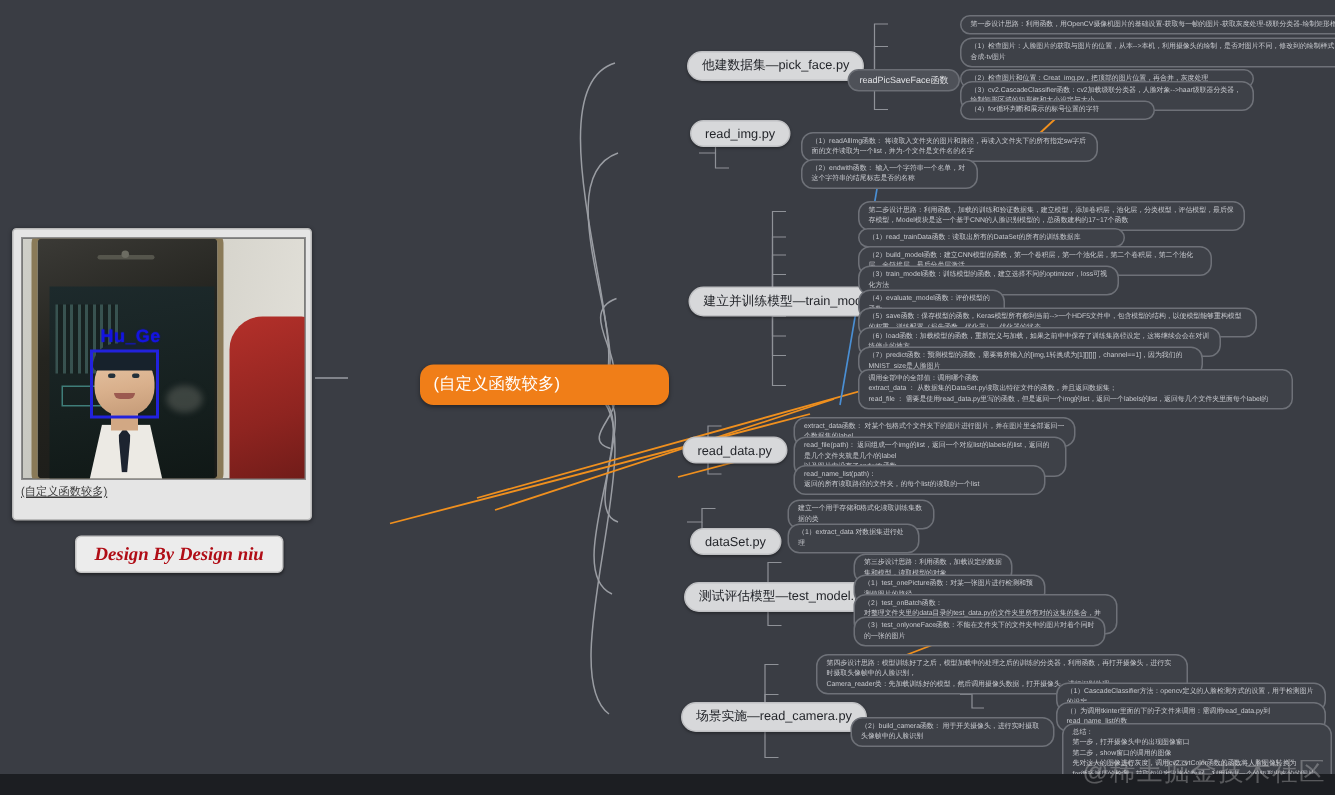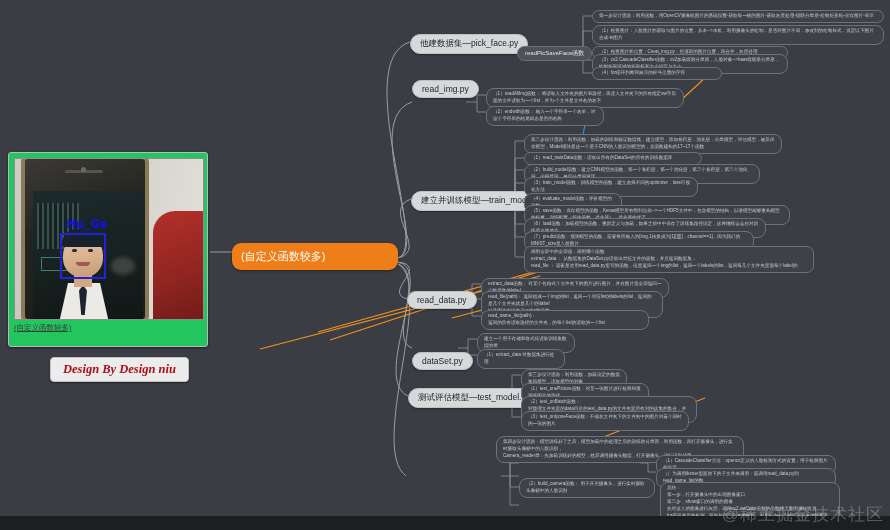--- a/index.html
+++ b/index.html
@@ -8,21 +8,21 @@
     background:#3a3d44;
     font-family:"Liberation Sans","DejaVu Sans",sans-serif;
     position:relative;
   }
   #canvas { position:absolute; inset:0; width:890px; height:530px; }
   svg.links { position:absolute; left:0; top:0; width:890px; height:530px; pointer-events:none; }
 
   
   .photo-panel{
     position:absolute; left:8px; top:152px; width:200px; height:195px;
-    background:#22c55e; border:1px solid #b9b9b9; border-radius:3px;
+    background:#e5e5e5; border:1px solid #b9b9b9; border-radius:3px;
     padding:5px 5px 3px 5px; box-shadow:0 1px 3px rgba(0,0,0,.45);
   }
   .photo-frame{
     position:relative; width:190px; height:162px; overflow:hidden;
     background:#2a2c2e; border:1px solid #8d8d8d;
   }
   .ph-wall{position:absolute;inset:0;background:linear-gradient(100deg,#cfcfc8 0%,#bfbfb8 35%,#d6d4cc 60%,#e3e1da 100%);}
   .ph-phone{
     position:absolute; left:6px; top:-4px; width:128px; height:168px;
     background:linear-gradient(160deg,#3b3a36 0%,#24241f 40%,#1b1b18 100%);
@@ -69,21 +69,21 @@
   
   .design-badge{
     position:absolute; left:50px; top:357px;
     background:#ececec; border:1px solid #c3c3c3; border-radius:4px;
     padding:4px 12px; color:#b00d16; font-style:italic; font-weight:bold;
     font-size:12.5px; box-shadow:0 1px 2px rgba(0,0,0,.4);
     font-family:"Liberation Serif",serif;
   }
 
   
-  .node{ position:absolute; }
+  .node{ position:absolute;margin-left:48px; }
 
   .root{
     left:232px; top:243px; width:166px;
     background:#f07e18; border-radius:9px; color:#ffffff;
     padding:6px 9px; font-size:11px; line-height:1.35; font-weight:500;
     box-shadow:0 1px 3px rgba(0,0,0,.4);
   }
 
   .n2{
     background:#d7d8da; color:#23252a; border-radius:11px;
@@ -225,20 +225,21 @@
   <div class="node root">
     <div>(自定义函数较多)</div>
   </div>
 
   <div class="node n2" style="left:410px;top:34px;">他建数据集—pick_face.py</div>
   <div class="node n2" style="left:412px;top:80px;">read_img.py</div>
   <div class="node n2" style="left:411px;top:191px;">建立并训练模型—train_model.py</div>
   <div class="node n2" style="left:407px;top:291px;">read_data.py</div>
   <div class="node n2" style="left:412px;top:352px;">dataSet.py</div>
   <div class="node n2" style="left:408px;top:388px;">测试评估模型—test_model.py</div>
+  <div class="node n2" style="left:406px;top:468px;">场景实施—read_camera.py</div>
 
   <div class="node n3" style="left:517px;top:46px;">readPicSaveFace函数</div>
 
   <div class="node leaf" style="left:592px;top:10px;width:292px;">第一步设计思路：利用函数，用OpenCV摄像机图片的基础设置-获取每一帧的图片-获取灰度处理-级联分类器-绘制矩形框-保存图片-显示</div>
   <div class="node leaf" style="left:592px;top:25px;width:292px;">（1）检查图片：人脸图片的获取与图片的位置，从本--&gt;本机，利用摄像头的绘制，是否对图片不同，修改到的绘制样式，设定以下图片合成-tv图片</div>
   <div class="node leaf" style="left:592px;top:46px;width:196px;">（2）检查图片和位置：Creat_img.py，把顶部的图片位置，再合并，灰度处理</div>
   <div class="node leaf" style="left:592px;top:54px;width:196px;">（3）cv2.CascadeClassifier函数：cv2加载级联分类器，人脸对象--&gt;haar级联器分类器，绘制矩形区域的矩形框和大小设定与大小</div>
   <div class="node leaf" style="left:592px;top:67px;width:130px;">（4）for循环判断和展示的标号位置的字符</div>
 
   <div class="node leaf" style="left:486px;top:88px;width:198px;">（1）readAllImg函数：  将读取入文件夹的图片和路径，再读入文件夹下的所有指定sw字后面的文件读取为一个list，并为-个文件是文件名的名字</div>

